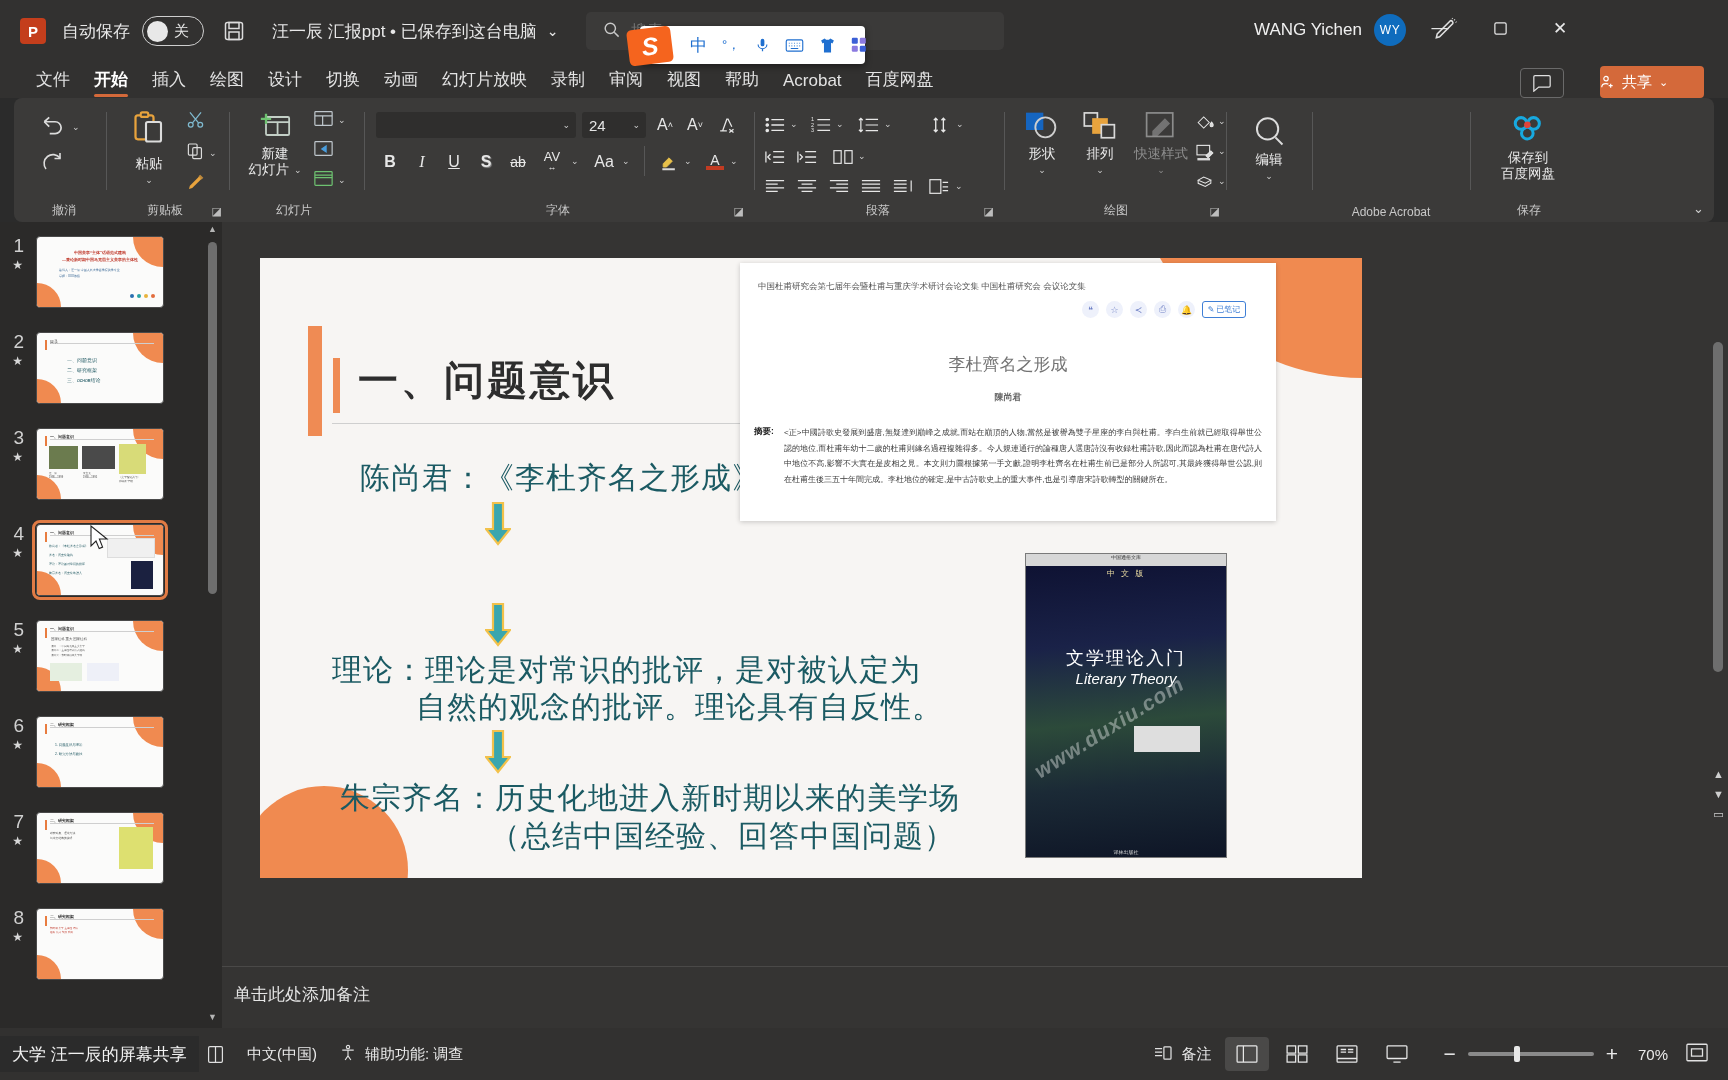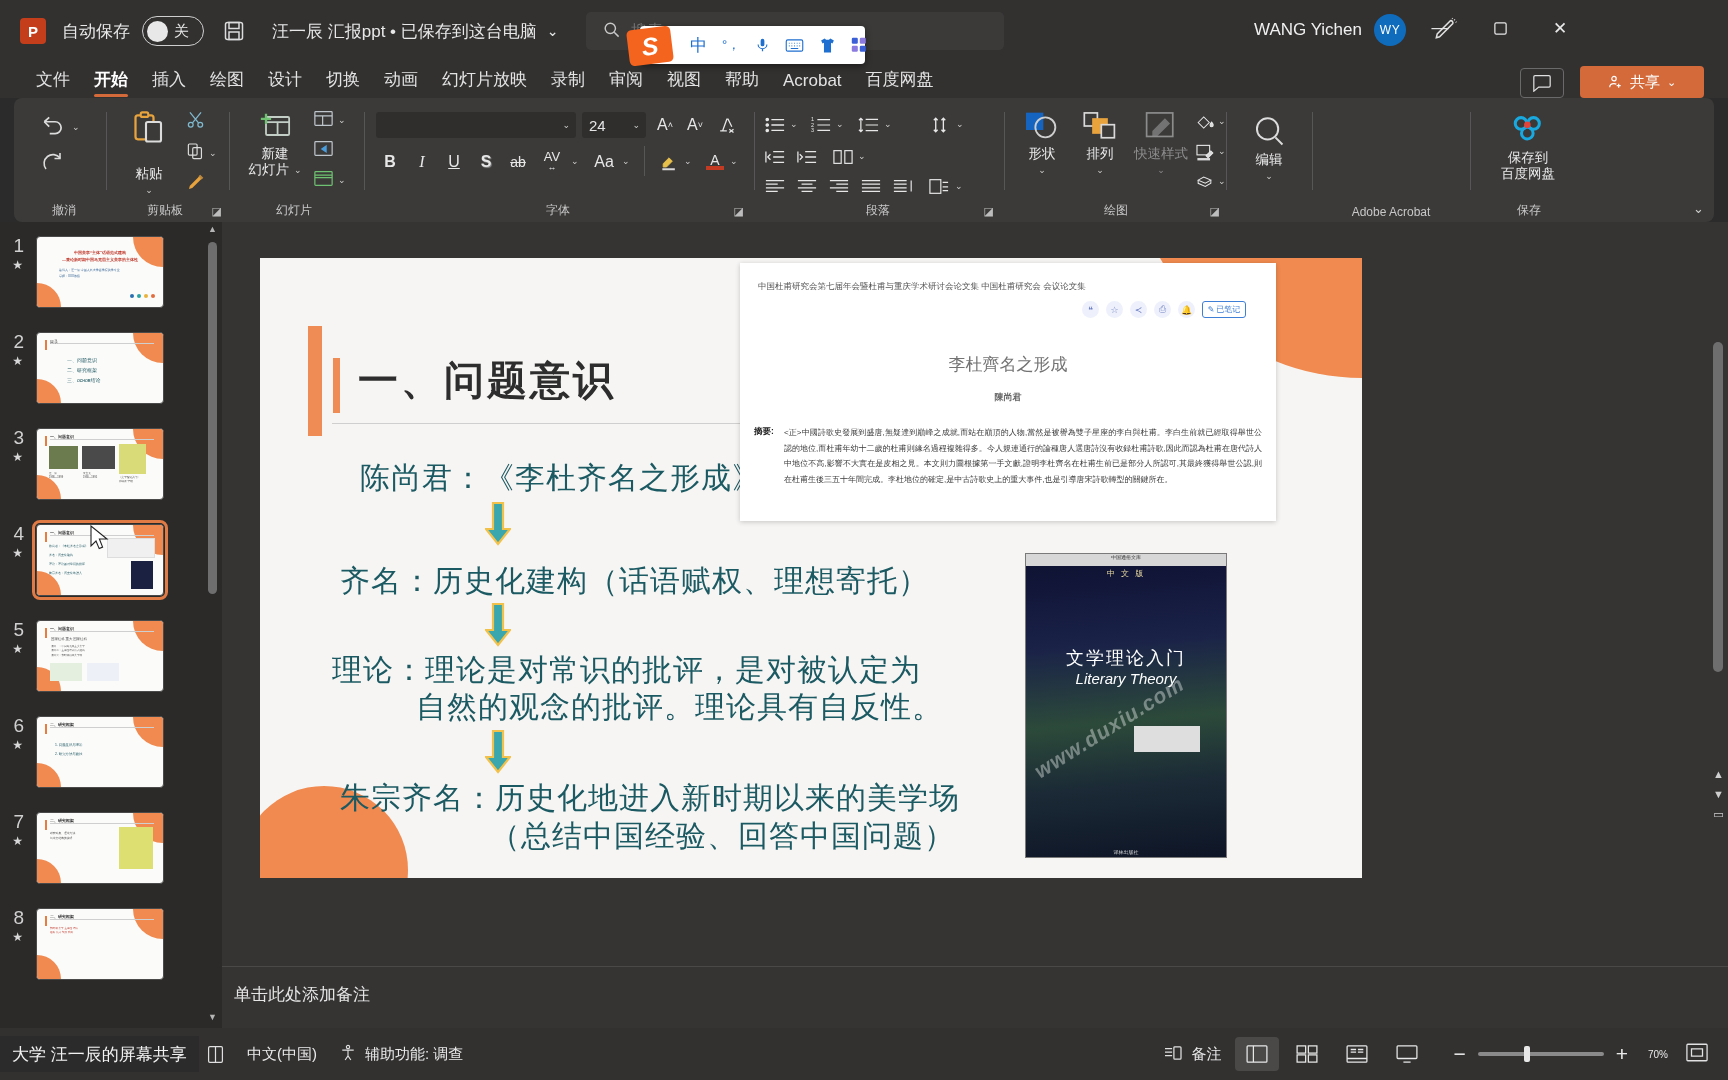--- a/index.html
+++ b/index.html
@@ -29,21 +29,21 @@
   .penbtn{position:absolute;right:268px;top:16px;width:28px;height:28px;color:#e0e0e0;}
   .wbtn{position:absolute;top:0;width:56px;height:56px;display:flex;align-items:center;justify-content:center;color:#e8e8e8;font-size:17px;}
   .wmin{right:260px;} .wmax{right:200px;} .wclose{right:140px;}
 
   
   .tabbar{position:absolute;left:0;top:62px;width:1728px;height:36px;background:#323130;display:flex;align-items:flex-end;padding-left:24px;}
   .tab{color:#e3e3e3;font-size:17px;padding:0 12px 7px 12px;position:relative;white-space:nowrap;}
   .tab.active{font-weight:bold;color:#ffffff;}
   .tab.active:after{content:"";position:absolute;left:12px;right:12px;bottom:1px;height:3px;background:#d4693a;border-radius:2px;}
   .cmt-btn{position:absolute;right:164px;top:68px;width:44px;height:30px;border:1px solid #6a6a6a;border-radius:4px;display:flex;align-items:center;justify-content:center;}
-  .share-btn{position:absolute;right:24px;top:66px;width:124px;height:32px;background:#d4693a;border-radius:4px;display:flex;align-items:center;justify-content:center;color:#fff;font-size:15px;}
+  .share-btn{position:absolute;right:24px;top:66px;width:104px;height:32px;background:#d4693a;border-radius:4px;display:flex;align-items:center;justify-content:flex-start;color:#fff;font-size:15px;}
 
   
   .ribbon{position:absolute;left:14px;top:98px;width:1700px;height:124px;background:#3b3a39;border-radius:8px;}
   .rgroup{position:absolute;top:0;height:124px;}
   .rsep{position:absolute;top:14px;width:1px;height:78px;background:#575757;}
   .glabel{position:absolute;bottom:3px;width:100%;text-align:center;color:#c8c8c8;font-size:12px;}
   .bigbtn{position:absolute;display:flex;flex-direction:column;align-items:center;color:#eaeaea;font-size:13.5px;line-height:16px;text-align:center;}
   .ic{color:#dcdcdc;}
   .sm{position:absolute;color:#dcdcdc;}
   .chev{font-size:9px;color:#cfcfcf;}
@@ -113,21 +113,21 @@
   
   .status{position:absolute;left:0;bottom:0;width:1728px;height:52px;background:#323130;display:flex;align-items:center;color:#eaeaea;font-size:15px;}
   .st{margin-left:22px;display:flex;align-items:center;gap:8px;white-space:nowrap;}
   .sharetip{position:absolute;left:0;bottom:8px;height:36px;background:#2b2b2b;color:#f2f2f2;font-size:17px;display:flex;align-items:center;padding:0 12px;white-space:nowrap;}
   .st-right{position:absolute;right:0;display:flex;align-items:center;height:52px;}
   .viewbtn{width:44px;height:34px;display:flex;align-items:center;justify-content:center;color:#e2e2e2;margin-right:6px;}
   .viewbtn.act{background:#4a4948;border-radius:4px;}
   .zoomline{display:flex;align-items:center;gap:12px;margin:0 18px;}
   .zslider{position:relative;width:126px;height:4px;background:#8a8a8a;border-radius:2px;}
   .zknob{position:absolute;left:46px;top:-6px;width:6px;height:16px;background:#e8e8e8;border-radius:2px;}
-  .zlabel{font-size:10px;color:#eaeaea;}
+  .zlabel{font-size:15px;color:#eaeaea;}
   .fitbtn{margin-right:20px;color:#e2e2e2;}
   .cursor{position:absolute;left:90px;top:525px;z-index:70;}
 </style>
 </head>
 <body>
 
 <div class="titlebar">
   <div class="ppt-logo">P</div>
   <span class="tb-txt">自动保存</span>
   <div class="toggle">
@@ -260,21 +260,21 @@
 
   <div class="rgroup" style="left:96px;width:110px;">
     <div class="bigbtn" style="left:8px;top:12px;width:62px;">
       <span class="ic">
         <svg width="36" height="36" viewBox="0 0 24 24" fill="none">
             <rect x="3" y="3.5" width="12" height="16" rx="1.6" stroke="#e8a33d" stroke-width="1.5"></rect>
             <rect x="6.5" y="1.6" width="5" height="3" rx="1" stroke="#e8a33d" stroke-width="1.4" fill="#3b3a39"></rect>
             <rect x="10" y="8" width="10" height="13" rx="1.2" fill="#3b3a39" stroke="#dcdcdc" stroke-width="1.4"></rect>
           </svg>
       </span>
-      <span style="margin-top:16px;">粘贴</span>
+      <span style="margin-top:6px;">粘贴</span>
       <span class="chev">⌄</span>
     </div>
     <span class="sm" style="left:76px;top:12px;">
       <svg width="19" height="19" viewBox="0 0 24 24" fill="none" stroke="#7fb9cf" stroke-width="1.6">
           <circle cx="6" cy="18.5" r="3"></circle>
           <circle cx="18" cy="18.5" r="3"></circle>
           <path d="M8.2 16.3L19 3M15.8 16.3L5 3"></path>
         </svg>
     </span>
     <span class="sm" style="left:76px;top:44px;">
@@ -724,21 +724,20 @@
     <div class="sl-title">一、问题意识</div>
     <div class="sl-rule"></div>
 
     <div class="sl-line" style="left:100px;top:200px;">陈尚君：《李杜齐名之形成》</div>
     <div class="arrow" style="left:225px;top:244px;">
       <svg width="26" height="44" viewBox="0 0 26 44">
           <path d="M8 1h10v26h7L13 42 1 27h7z" fill="#3aa6ae" stroke="#f2c14a" stroke-width="2.2"></path>
         </svg>
     </div>
 
-    <div class="sl-line" style="left:80px;top:303px;">齐名：历史化建构（话语赋权、理想寄托）</div>
     <div class="arrow" style="left:225px;top:345px;">
       <svg width="26" height="44" viewBox="0 0 26 44">
           <path d="M8 1h10v26h7L13 42 1 27h7z" fill="#3aa6ae" stroke="#f2c14a" stroke-width="2.2"></path>
         </svg>
     </div>
 
     <div class="sl-line" style="left:72px;top:392px;">理论：理论是对常识的批评，是对被认定为</div>
     <div class="sl-line" style="left:156px;top:429px;">自然的观念的批评。理论具有自反性。</div>
     <div class="arrow" style="left:225px;top:472px;">
       <svg width="26" height="44" viewBox="0 0 26 44">

